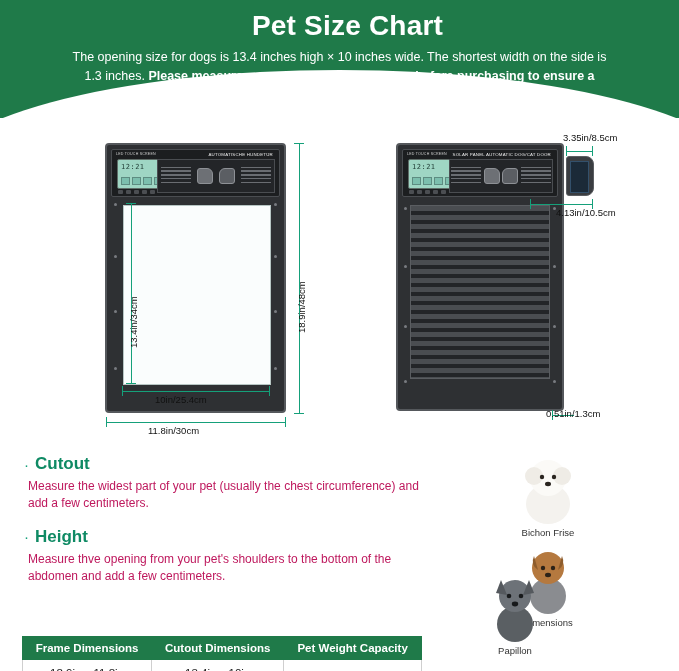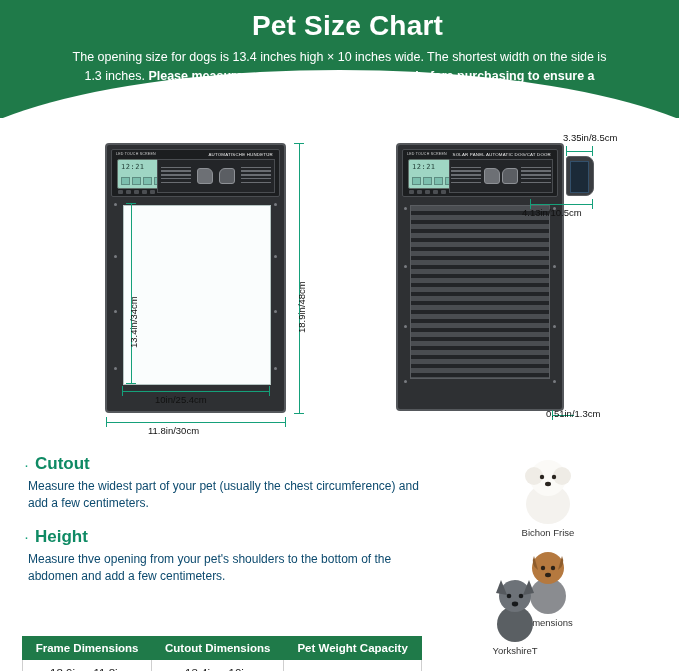--- a/index.html
+++ b/index.html
@@ -293,21 +293,21 @@
     font-size: 15px;
     line-height: 1;
   }
   .m-title {
     font-size: 17px;
     font-weight: bold;
     color: #0f8a64;
   }
   .m-text {
     font-size: 12px;
-    color: #0c4a6e;
+    color: #be185d;
     line-height: 1.45;
     margin: 0 0 14px 4px;
   }
 
   
   .spec-table {
     position: absolute;
     left: 22px;
     top: 188px;
     width: 400px;
@@ -512,21 +512,21 @@
   </div>
 
   <div class="dim-line dim-h" style="left:566px; top:33px; width:27px;"></div>
   <div class="dim-line dim-v" style="left:566px; top:28px; height:10px;"></div>
   <div class="dim-line dim-v" style="left:592px; top:28px; height:10px;"></div>
   <div class="dim-label" style="left:563px; top:14px;">3.35in/8.5cm</div>
 
   <div class="dim-line dim-h" style="left:530px; top:86px; width:62px;"></div>
   <div class="dim-line dim-v" style="left:530px; top:81px; height:10px;"></div>
   <div class="dim-line dim-v" style="left:592px; top:81px; height:10px;"></div>
-  <div class="dim-label" style="left:522px; top:89px;">4.13in/10.5cm</div>
+  <div class="dim-label" style="left:556px; top:89px;">4.13in/10.5cm</div>
 
   <div class="dim-line dim-h" style="left:552px; top:297px; width:22px;"></div>
   <div class="dim-line dim-v" style="left:552px; top:292px; height:10px;"></div>
   <div class="dim-label" style="left:546px; top:290px;">0.51in/1.3cm</div>
 </div>
 
 <div class="lower">
 
   <div class="measure-block">
     <div class="m-head">
@@ -604,16 +604,16 @@
         <svg viewBox="0 0 72 78" width="72" height="78" aria-hidden="true">
           <ellipse cx="36" cy="58" rx="18" ry="18" fill="#5a5f63"></ellipse>
           <circle cx="36" cy="30" r="16" fill="#6d7278"></circle>
           <path d="M22 14 L28 29 L17 27 Z" fill="#55595e"></path>
           <path d="M50 14 L44 29 L55 27 Z" fill="#55595e"></path>
           <circle cx="30" cy="30" r="2.3" fill="#17191b"></circle>
           <circle cx="42" cy="30" r="2.3" fill="#17191b"></circle>
           <ellipse cx="36" cy="38" rx="3.2" ry="2.4" fill="#17191b"></ellipse>
         </svg>
       </div>
-      <div class="dog-caption">YorkshireT</div>
+      <div class="dog-caption">Papillon</div>
     </div>
   </div>
 </div>
 
 </body></html>

